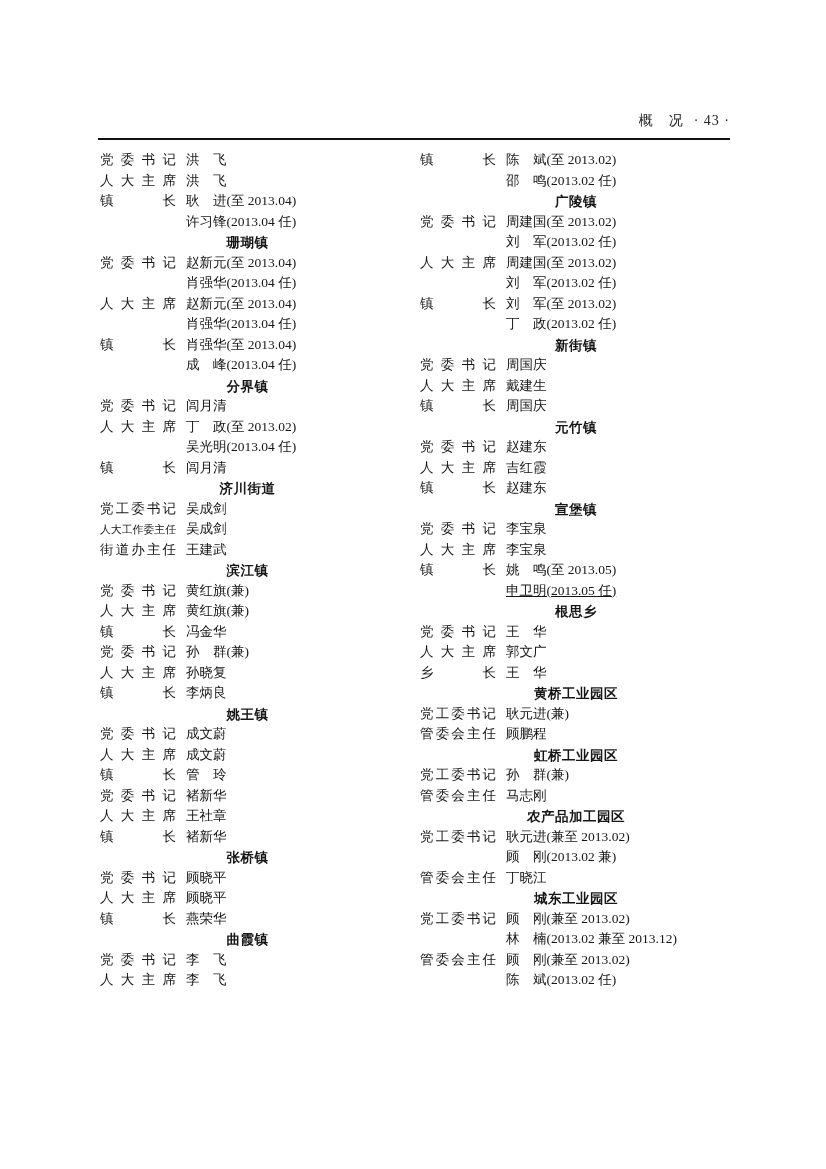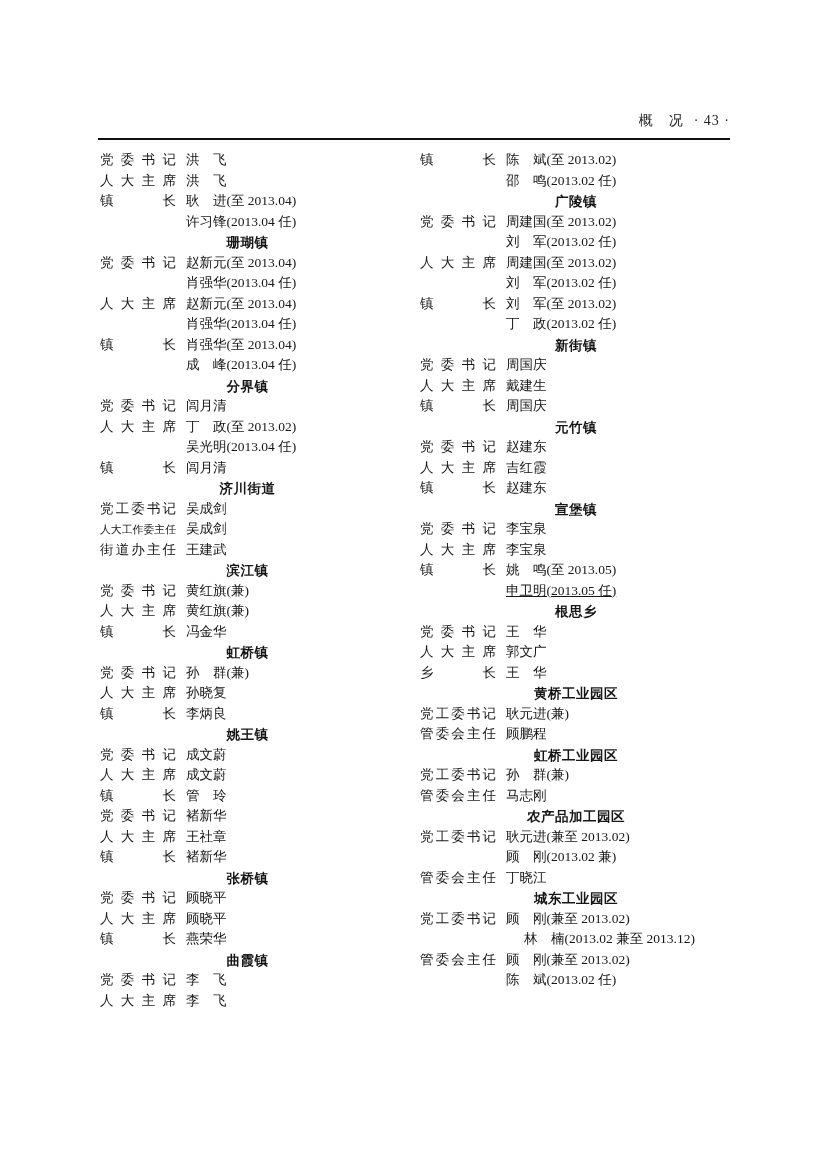--- a/index.html
+++ b/index.html
@@ -209,21 +209,20 @@
       </span>
       <span class="value">黄红旗(兼)</span>
     </div>
     <div class="row entry">
       <span class="label">
         <span>镇</span>
         <span>长</span>
       </span>
       <span class="value">冯金华</span>
     </div>
-    <div class="row heading">虹桥镇</div>
     <div class="row entry">
       <span class="label">
         <span>党</span>
         <span>委</span>
         <span>书</span>
         <span>记</span>
       </span>
       <span class="value">孙　群(兼)</span>
     </div>
     <div class="row entry">
@@ -550,21 +549,21 @@
     <div class="row entry">
       <span class="label">
         <span>党</span>
         <span>工</span>
         <span>委</span>
         <span>书</span>
         <span>记</span>
       </span>
       <span class="value">顾　刚(兼至 2013.02)</span>
     </div>
-    <div class="row cont"><span class="value" style="margin-left: 18px;">林　楠(2013.02 兼至 2013.12)</span></div>
+    <div class="row cont"><span class="value" style="margin-left: 0px;">林　楠(2013.02 兼至 2013.12)</span></div>
     <div class="row entry">
       <span class="label">
         <span>管</span>
         <span>委</span>
         <span>会</span>
         <span>主</span>
         <span>任</span>
       </span>
       <span class="value">顾　刚(兼至 2013.02)</span>
     </div>

